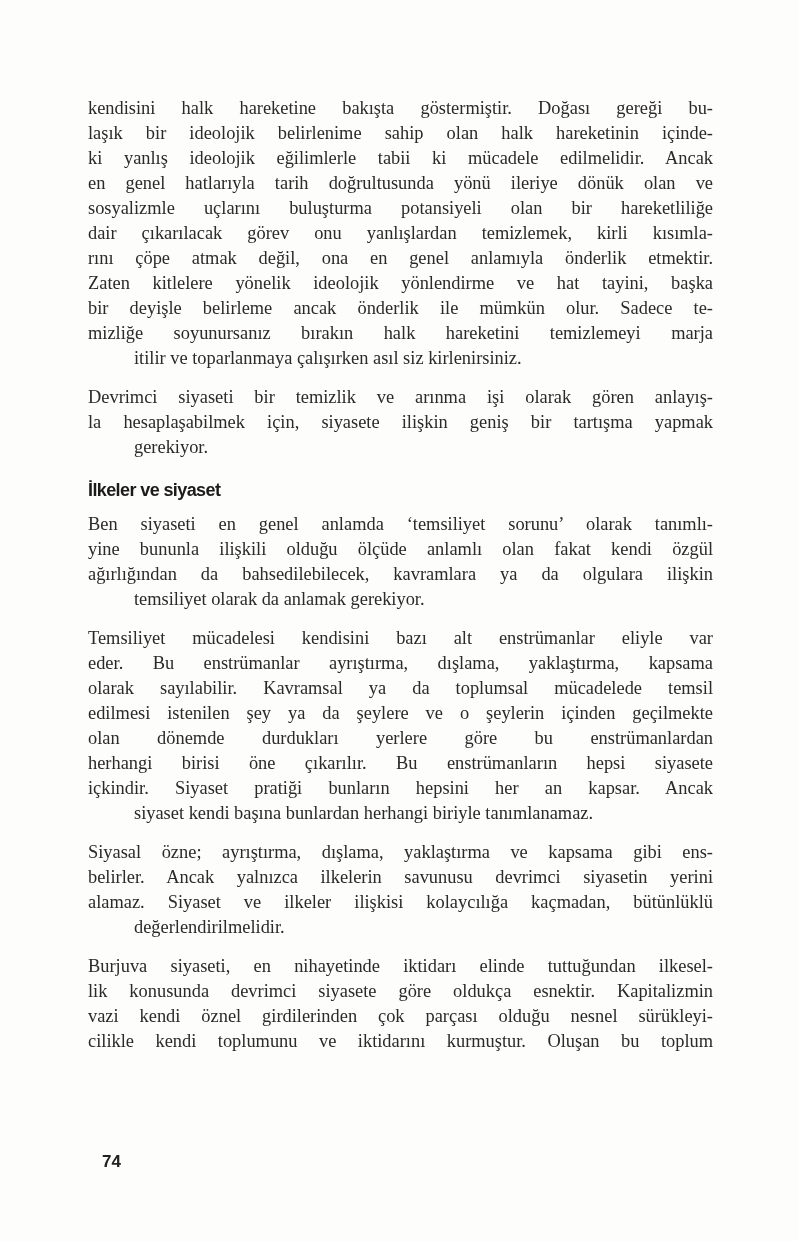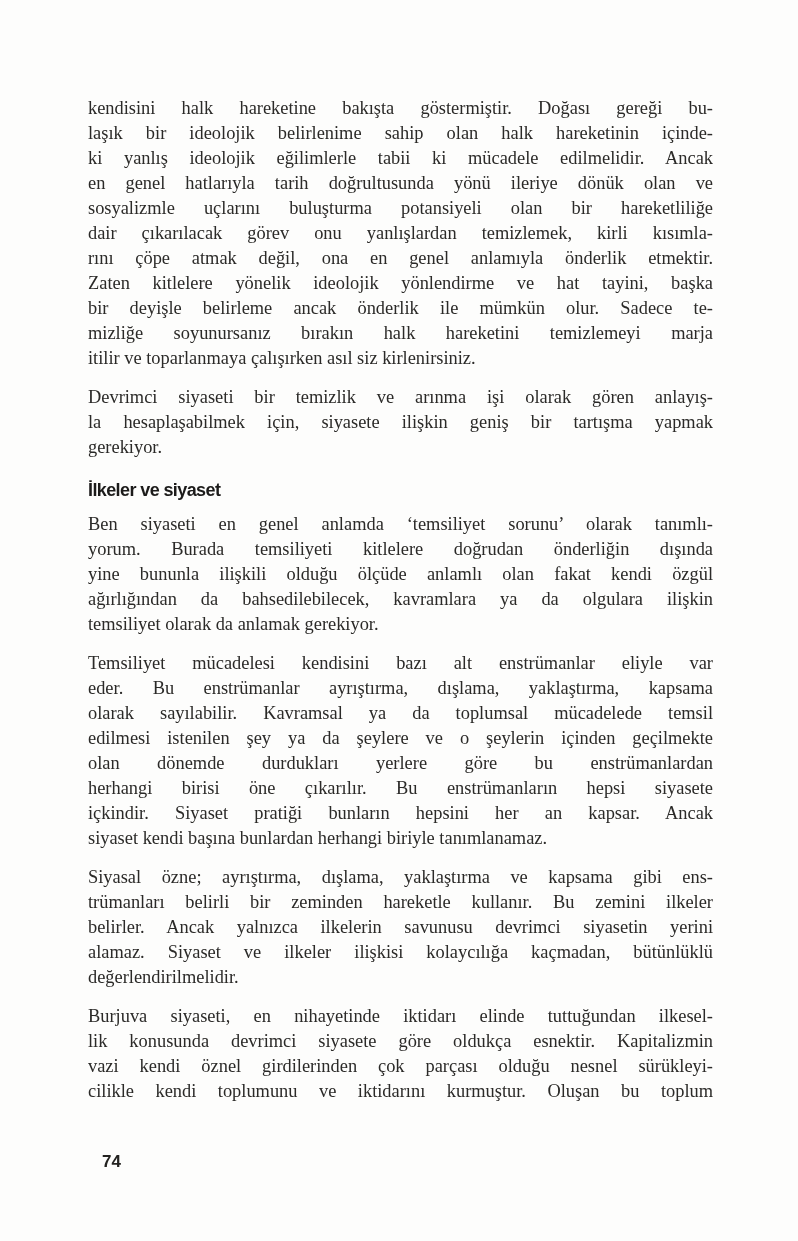--- a/index.html
+++ b/index.html
@@ -37,20 +37,21 @@
     line-height: 25px;
     height: 25px;
     text-align: justify;
     text-align-last: justify;
     white-space: nowrap;
     overflow: visible;
   }
   .line.last {
     text-align: right;
     text-align-last: left;
+    margin-left: 46px;
   }
   .section-heading {
     font-family: "Liberation Sans", "DejaVu Sans", sans-serif;
     font-weight: 700;
     font-size: 18px;
     line-height: 32px;
     letter-spacing: -0.6px;
     color: #1c1b1a;
     margin: 0 0 6px 0;
     padding: 0;
@@ -86,38 +87,36 @@
         <div class="line last">itilir ve toparlanmaya çalışırken asıl siz kirlenirsiniz.</div>
       </div>
       <div class="paragraph">
         <div class="line">Devrimci siyaseti bir temizlik ve arınma işi olarak gören anlayış-</div>
         <div class="line">la hesaplaşabilmek için, siyasete ilişkin geniş bir tartışma yapmak</div>
         <div class="line last">gerekiyor.</div>
       </div>
       <h2 class="section-heading" style="color: rgb(28, 27, 26);">İlkeler ve siyaset</h2>
       <div class="paragraph">
         <div class="line">Ben siyaseti en genel anlamda ‘temsiliyet sorunu’ olarak tanımlı-</div>
-        <div class="line">yorum. Burada temsiliyeti kitlelere doğrudan önderliğin dışında</div>
         <div class="line">yine bununla ilişkili olduğu ölçüde anlamlı olan fakat kendi özgül</div>
         <div class="line">ağırlığından da bahsedilebilecek, kavramlara ya da olgulara ilişkin</div>
         <div class="line last">temsiliyet olarak da anlamak gerekiyor.</div>
       </div>
       <div class="paragraph">
         <div class="line">Temsiliyet mücadelesi kendisini bazı alt enstrümanlar eliyle var</div>
         <div class="line">eder. Bu enstrümanlar ayrıştırma, dışlama, yaklaştırma, kapsama</div>
         <div class="line">olarak sayılabilir. Kavramsal ya da toplumsal mücadelede temsil</div>
         <div class="line">edilmesi istenilen şey ya da şeylere ve o şeylerin içinden geçilmekte</div>
         <div class="line">olan dönemde durdukları yerlere göre bu enstrümanlardan</div>
         <div class="line">herhangi birisi öne çıkarılır. Bu enstrümanların hepsi siyasete</div>
         <div class="line">içkindir. Siyaset pratiği bunların hepsini her an kapsar. Ancak</div>
         <div class="line last">siyaset kendi başına bunlardan herhangi biriyle tanımlanamaz.</div>
       </div>
       <div class="paragraph">
         <div class="line">Siyasal özne; ayrıştırma, dışlama, yaklaştırma ve kapsama gibi ens-</div>
-        <div class="line">trümanları belirli bir zeminden hareketle kullanır. Bu zemini ilkeler</div>
         <div class="line">belirler. Ancak yalnızca ilkelerin savunusu devrimci siyasetin yerini</div>
         <div class="line">alamaz. Siyaset ve ilkeler ilişkisi kolaycılığa kaçmadan, bütünlüklü</div>
         <div class="line last">değerlendirilmelidir.</div>
       </div>
       <div class="paragraph">
         <div class="line">Burjuva siyaseti, en nihayetinde iktidarı elinde tuttuğundan ilkesel-</div>
         <div class="line">lik konusunda devrimci siyasete göre oldukça esnektir. Kapitalizmin</div>
         <div class="line">vazi kendi öznel girdilerinden çok parçası olduğu nesnel sürükleyi-</div>
         <div class="line">cilikle kendi toplumunu ve iktidarını kurmuştur. Oluşan bu toplum</div>
       </div>

